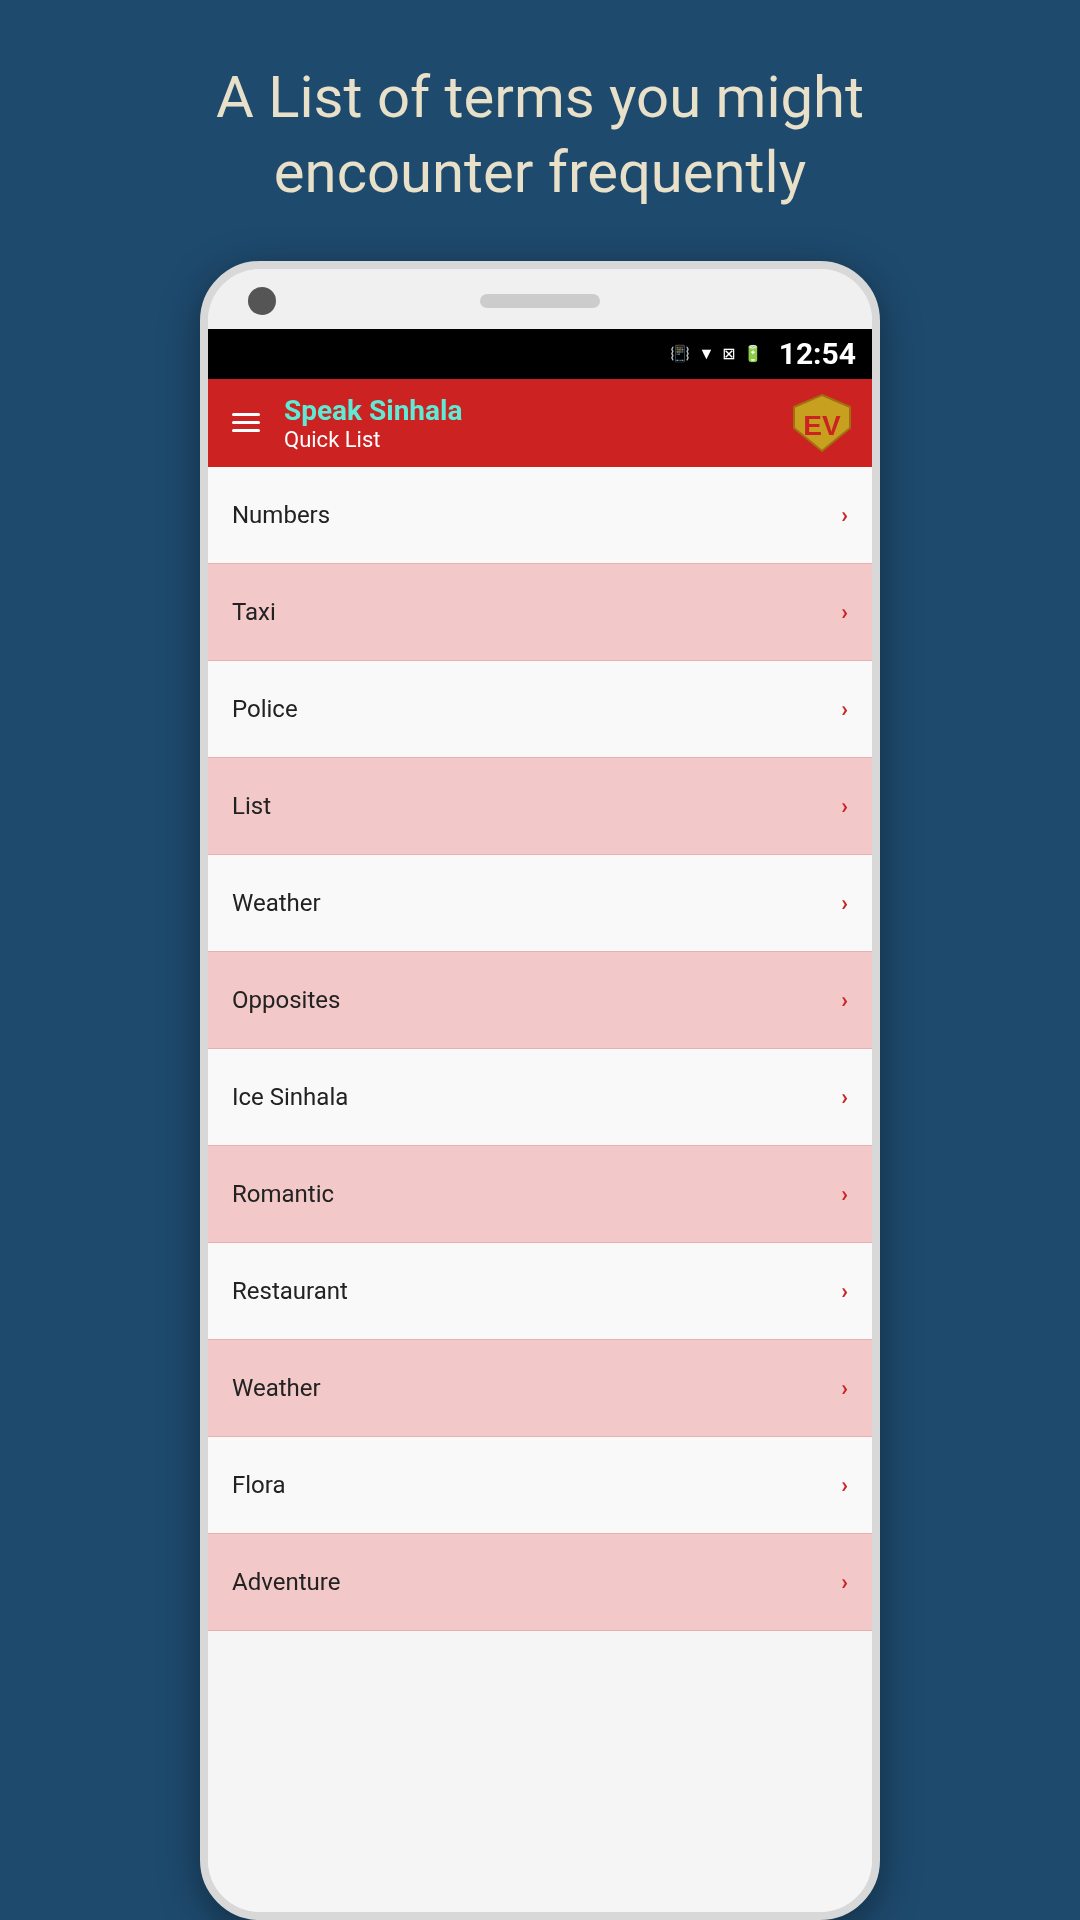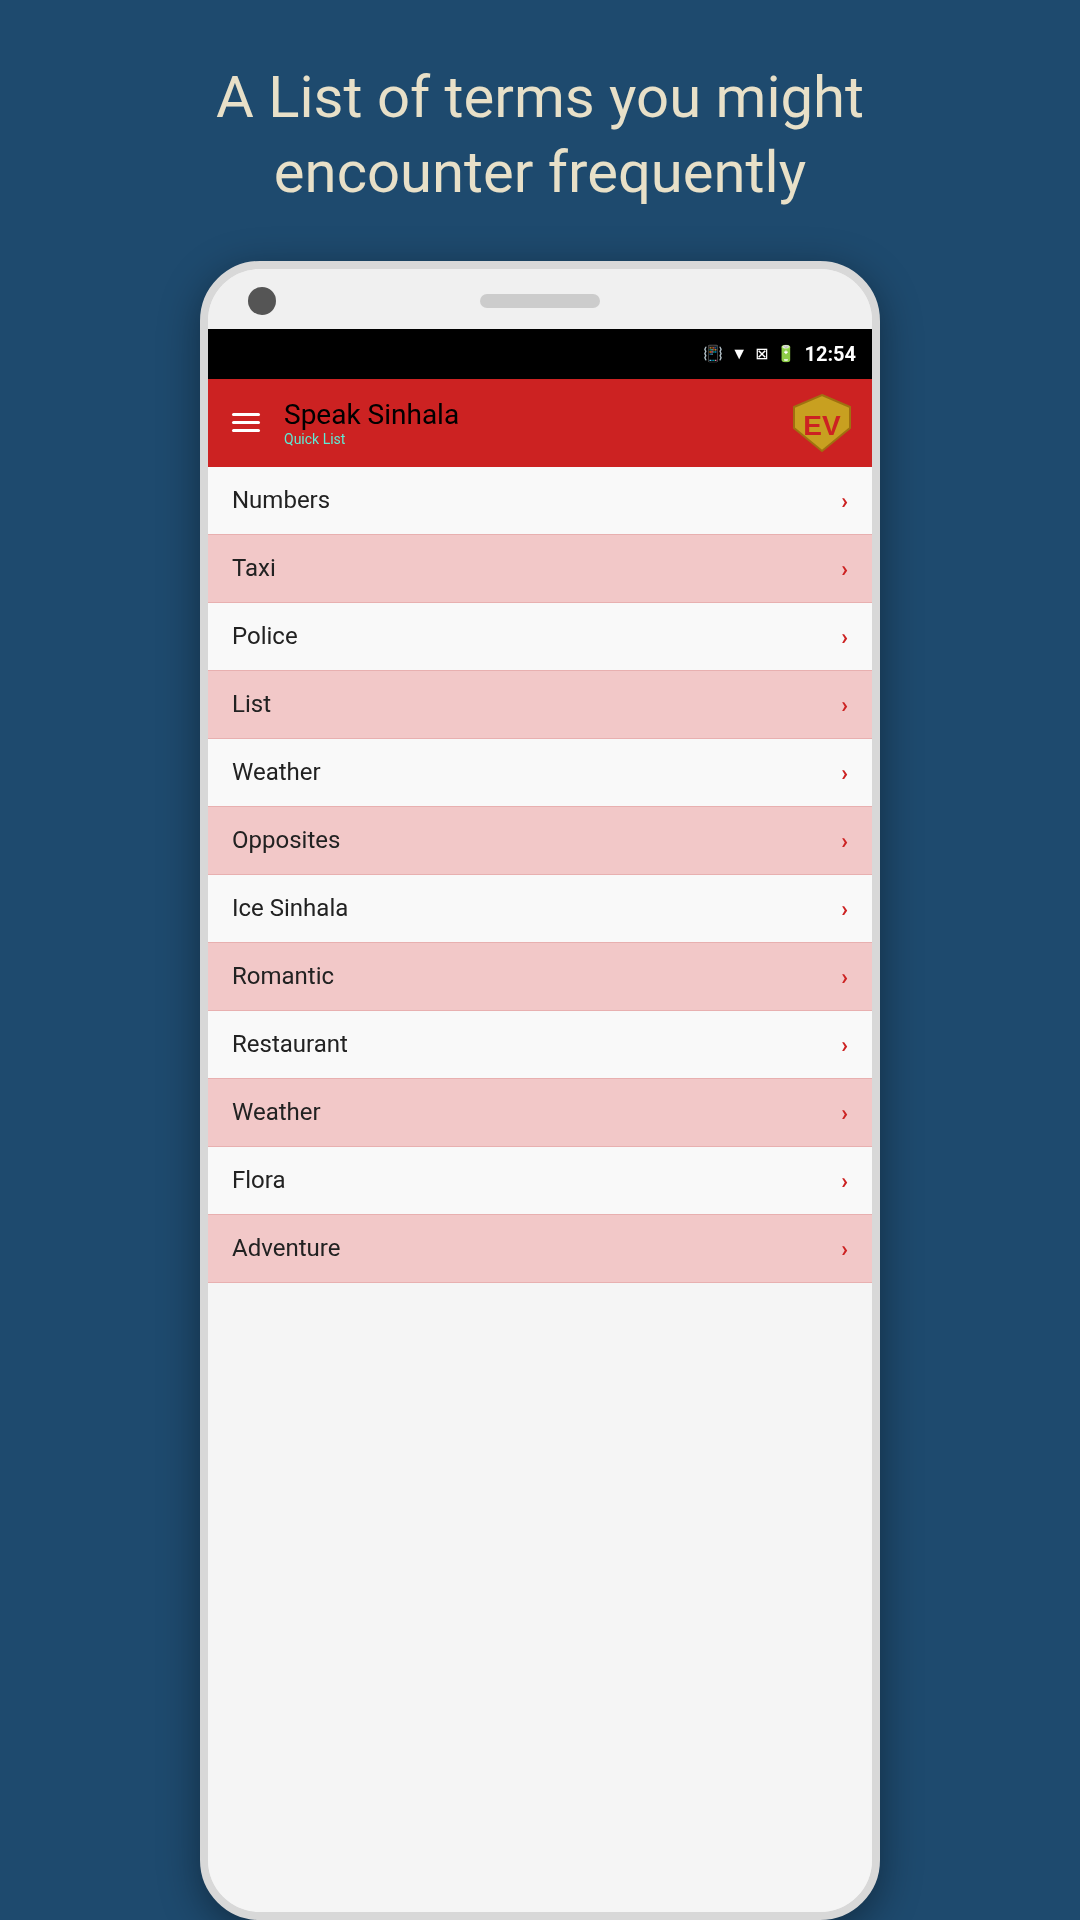--- a/index.html
+++ b/index.html
@@ -73,22 +73,23 @@
     }
 
     .status-icons {
       display: flex;
       align-items: center;
       gap: 8px;
     }
 
     .status-time {
       color: #fff;
-      font-size: 20px;
+      font-size: 30px;
       font-weight: bold;
+      margin-left: 7px;
     }
 
     .status-icon {
       color: #fff;
       font-size: 16px;
     }
 
     .app-bar {
       background: #cc2222;
       padding: 14px 20px;
@@ -112,47 +113,47 @@
       height: 3px;
       background: white;
       border-radius: 2px;
     }
 
     .app-title-container {
       flex: 1;
     }
 
     .app-title {
-      color: #000000;
+      color: #5eead4;
       font-size: 28px;
-      font-weight: normal;
+      font-weight: bold;
     }
 
     .app-subtitle {
-      color: #5eead4;
-      font-size: 14px;
+      color: #ffffff;
+      font-size: 22px;
     }
 
     .app-logo {
       width: 60px;
       height: 60px;
     }
 
     .list-container {
       flex: 1;
       overflow: hidden;
       background: #f5f5f5;
     }
 
     .list-item {
       display: flex;
       align-items: center;
       justify-content: space-between;
       padding: 0 24px;
-      height: 68px;
+      height: 97px;
       border-bottom: 1px solid #e8b0b0;
       cursor: pointer;
       font-size: 24px;
       color: #222;
     }
 
     .list-item:nth-child(odd) {
       background: #f9f9f9;
     }
 

